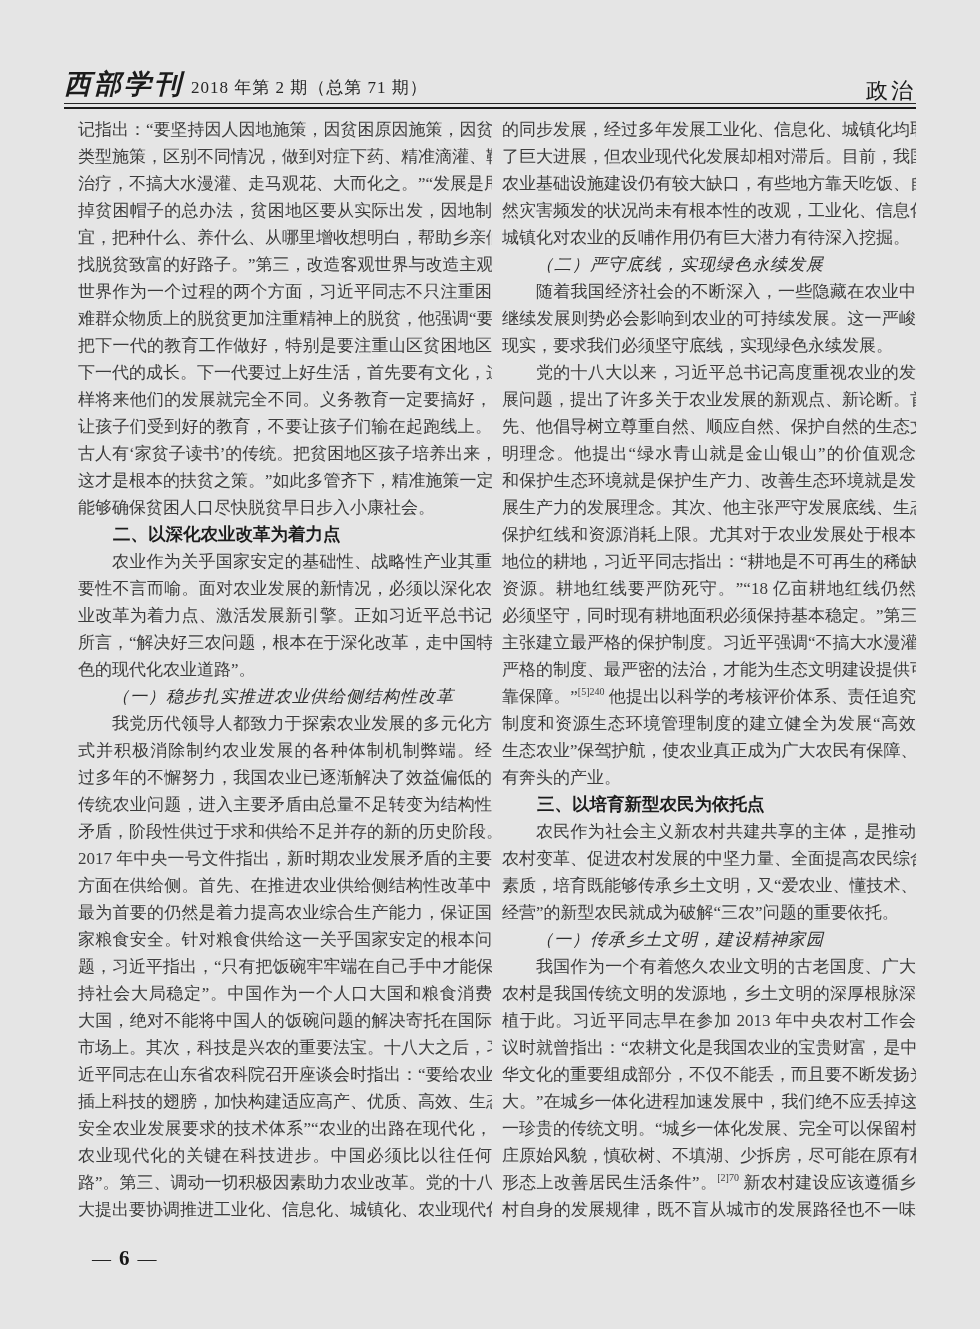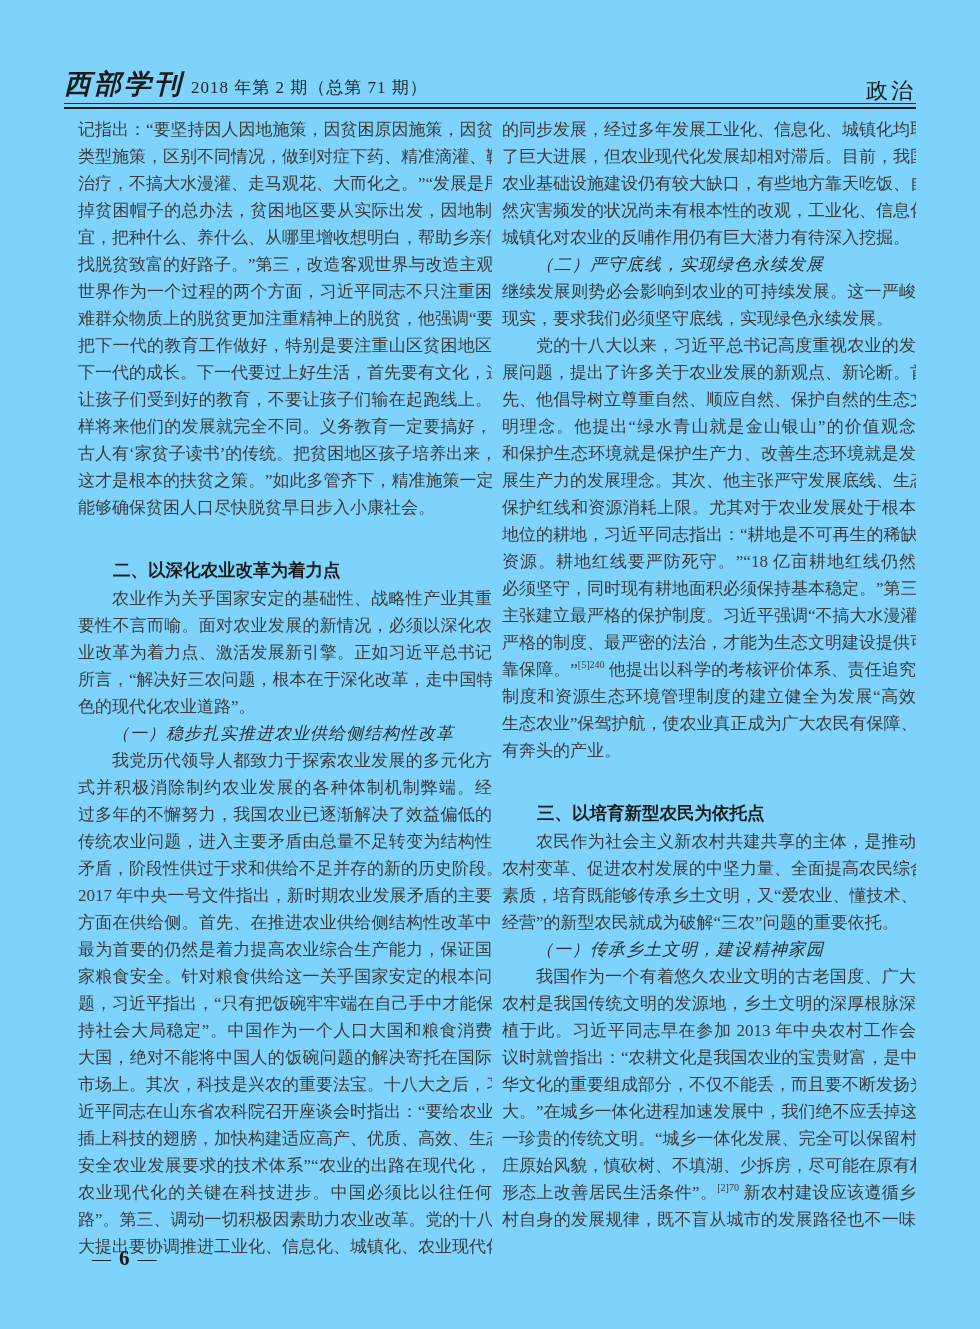--- a/index.html
+++ b/index.html
@@ -3,21 +3,21 @@
 <meta charset="utf-8">
 <style>
   html, body { margin: 0; padding: 0; }
   body {
     width: 980px; height: 1329px;
     background: #fdfdfc;
     position: relative;
     font-family: "Liberation Serif", "DejaVu Serif", serif;
     overflow: hidden;
   }
-  .page { position: absolute; inset: 0; background: #7dd3fc; }
+  .page { position: absolute; inset: 0; background: #e5e5e5; }
 
   
   .header { position: absolute; left: 64px; top: 66px; width: 852px; height: 36px; }
   .logo {
     font-family: "DejaVu Serif", serif;
     font-style: italic; font-weight: bold;
     font-size: 27px; letter-spacing: 3px; color: #1b1b1b;
     vertical-align: baseline;
   }
   .issue { font-size: 17px; color: #262626; margin-left: 7px; letter-spacing: 1px; }
@@ -32,23 +32,23 @@
   .column { width: 414px; }
   .line {
     font-size: 17px; line-height: 27px; height: 27px;
     color: #3c3c3c;
     text-align: justify; text-align-last: justify;
     overflow: hidden; white-space: nowrap;
   }
   .line.end { text-align-last: left; }
   .line.indent { text-indent: 2em; }
   .line.h2 {
-    font-family: Liberation Mono, monospace;
+    font-family: Liberation Sans, sans-serif;
     font-weight: bold; color: #1c1c1c;
-    text-align-last: left; text-indent: 2em; font-size: 17.5px; margin-top: 37px;
+    text-align-last: left; text-indent: 2em; font-size: 17.5px;
   }
   .line.h3 {
     font-style: italic; color: #2e2e2e;
     text-align-last: left; text-indent: 2em; letter-spacing: 1px;
   }
   sup.cite { font-size: 10px; line-height: 0; vertical-align: super; letter-spacing: 0; color: #3c3c3c; }
 
   
   .footer { position: absolute; left: 92px; top: 1246px; font-size: 19px; color: #161616; }
   .footer .dash { letter-spacing: 0; }
@@ -71,22 +71,22 @@
         <div class="line">记指出：“要坚持因人因地施策，因贫困原因施策，因贫困</div>
         <div class="line">类型施策，区别不同情况，做到对症下药、精准滴灌、靶向</div>
         <div class="line">治疗，不搞大水漫灌、走马观花、大而化之。”“发展是甩</div>
         <div class="line">掉贫困帽子的总办法，贫困地区要从实际出发，因地制</div>
         <div class="line">宜，把种什么、养什么、从哪里增收想明白，帮助乡亲们寻</div>
         <div class="line">找脱贫致富的好路子。”第三，改造客观世界与改造主观</div>
         <div class="line">世界作为一个过程的两个方面，习近平同志不只注重困</div>
         <div class="line">难群众物质上的脱贫更加注重精神上的脱贫，他强调“要</div>
         <div class="line">把下一代的教育工作做好，特别是要注重山区贫困地区</div>
         <div class="line">下一代的成长。下一代要过上好生活，首先要有文化，这</div>
+        <div class="line">样将来他们的发展就完全不同。义务教育一定要搞好，</div>
         <div class="line">让孩子们受到好的教育，不要让孩子们输在起跑线上。</div>
-        <div class="line">样将来他们的发展就完全不同。义务教育一定要搞好，</div>
         <div class="line">古人有‘家贫子读书’的传统。把贫困地区孩子培养出来，</div>
         <div class="line">这才是根本的扶贫之策。”如此多管齐下，精准施策一定</div>
         <div class="line end">能够确保贫困人口尽快脱贫早日步入小康社会。</div>
         <div class="line h2">二、以深化农业改革为着力点</div>
         <div class="line indent">农业作为关乎国家安定的基础性、战略性产业其重</div>
         <div class="line">要性不言而喻。面对农业发展的新情况，必须以深化农</div>
         <div class="line">业改革为着力点、激活发展新引擎。正如习近平总书记</div>
         <div class="line">所言，“解决好三农问题，根本在于深化改革，走中国特</div>
         <div class="line end">色的现代化农业道路”。</div>
         <div class="line h3">（一）稳步扎实推进农业供给侧结构性改革</div>
@@ -110,20 +110,21 @@
         <div class="line">路”。第三、调动一切积极因素助力农业改革。党的十八</div>
         <div class="line">大提出要协调推进工业化、信息化、城镇化、农业现代化</div>
       </div>
     <div class="column">
         <div class="line">的同步发展，经过多年发展工业化、信息化、城镇化均取得</div>
         <div class="line">了巨大进展，但农业现代化发展却相对滞后。目前，我国</div>
         <div class="line">农业基础设施建设仍有较大缺口，有些地方靠天吃饭、自</div>
         <div class="line">然灾害频发的状况尚未有根本性的改观，工业化、信息化、</div>
         <div class="line end">城镇化对农业的反哺作用仍有巨大潜力有待深入挖掘。</div>
         <div class="line h3">（二）严守底线，实现绿色永续发展</div>
+        <div class="line indent">随着我国经济社会的不断深入，一些隐藏在农业中</div>
         <div class="line">继续发展则势必会影响到农业的可持续发展。这一严峻</div>
         <div class="line end">现实，要求我们必须坚守底线，实现绿色永续发展。</div>
         <div class="line indent">党的十八大以来，习近平总书记高度重视农业的发</div>
         <div class="line">展问题，提出了许多关于农业发展的新观点、新论断。首</div>
         <div class="line">先、他倡导树立尊重自然、顺应自然、保护自然的生态文</div>
         <div class="line">明理念。他提出“绿水青山就是金山银山”的价值观念</div>
         <div class="line">和保护生态环境就是保护生产力、改善生态环境就是发</div>
         <div class="line">展生产力的发展理念。其次、他主张严守发展底线、生态</div>
         <div class="line">保护红线和资源消耗上限。尤其对于农业发展处于根本</div>
         <div class="line">地位的耕地，习近平同志指出：“耕地是不可再生的稀缺</div>

